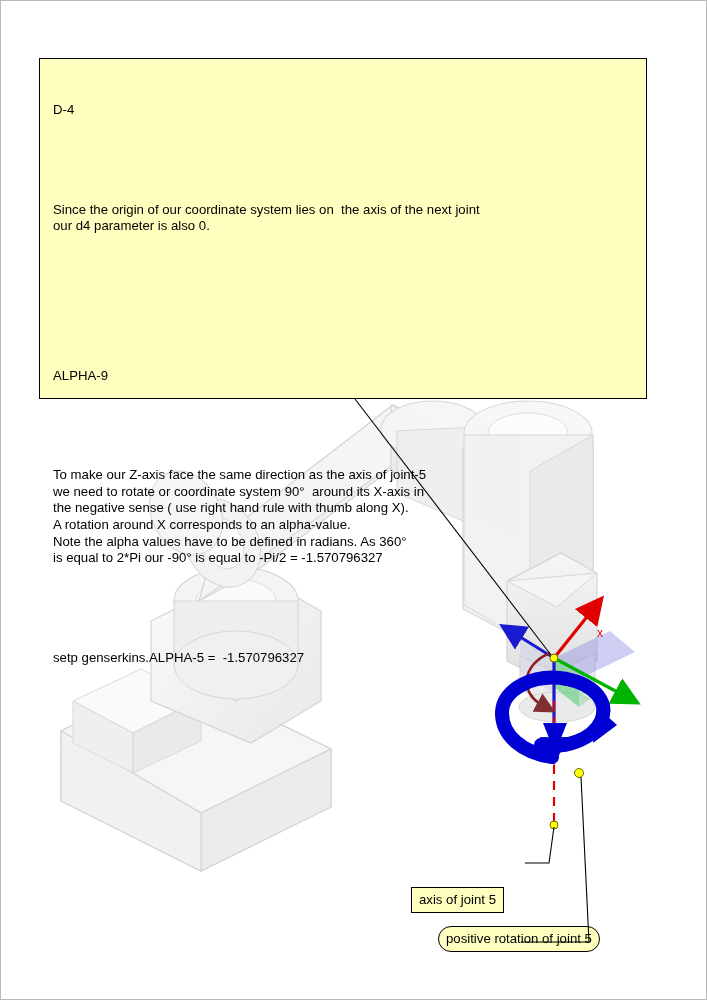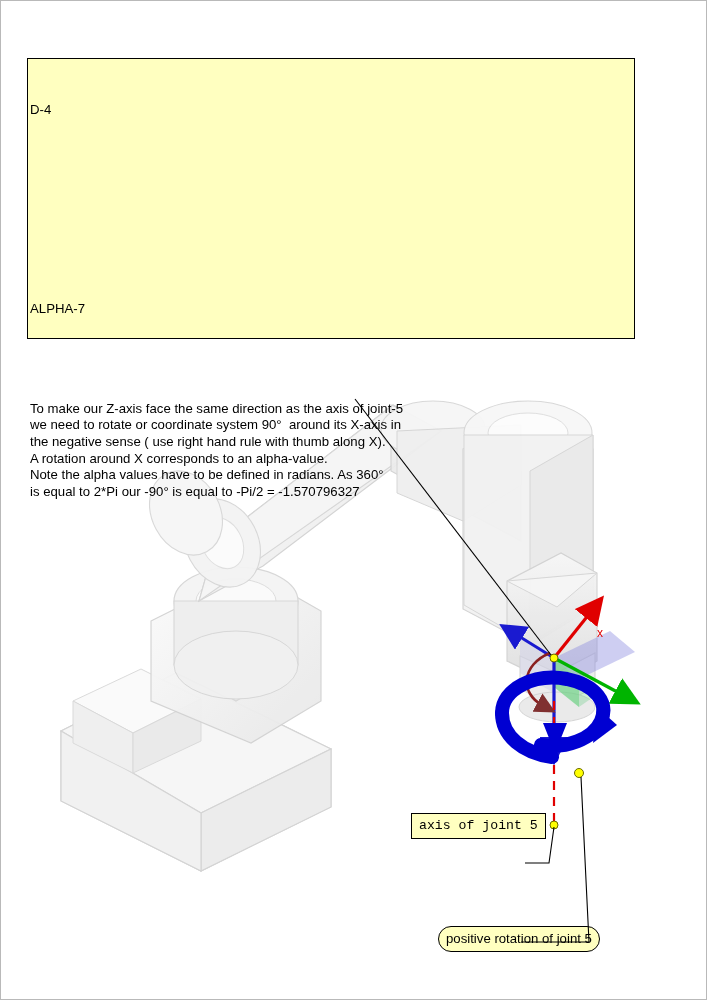--- a/index.html
+++ b/index.html
@@ -38,25 +38,25 @@
     position: absolute;
     background: #ffffc0;
     border: 1px solid #000000;
     box-sizing: border-box;
     font-size: 13.2px;
     line-height: 16.6px;
     color: #000000;
     white-space: pre-wrap;
   }
   #main-note {
-    left: 26px;
+    left: 38px;
     top: 57px;
     width: 608px;
-    height: 281px;
-    padding: 10px 9px 8px 2px;
+    height: 341px;
+    padding: 10px 9px 8px 13px;
   }
   #main-note .para {
     margin: 0;
     white-space: pre-wrap;
   }
   #main-note .spacer {
     height: 16.6px;
   }
 
   .callout-label {
@@ -65,22 +65,21 @@
     border: 1px solid #000000;
     box-sizing: border-box;
     font-size: 13.2px;
     line-height: 15px;
     color: #000000;
     padding: 4px 7px 5px 7px;
     white-space: nowrap;
   }
   #label-axis-joint5 {
     left: 410px;
-    top: 812px;
-    font-family: Liberation Mono, monospace;
+    top: 886px;
   }
   #label-positive-rotation {
     left: 437px;
     top: 925px;
     border-radius: 13px;
   }
 
   
   #overlay {
     position: absolute;
@@ -203,31 +202,34 @@
       <path d="M501,712 C501,735 522,752 551,756" fill="none" stroke="#0000d2" stroke-width="14" stroke-linecap="round"></path>
       <polygon points="596,706 616,724 592,742" fill="#0000d2"></polygon>
       <polygon points="542,722 566,722 554,752" fill="#0000d2"></polygon>
       <circle cx="578" cy="772" r="4.5" fill="#ffff00" stroke="#6a6a00" stroke-width="1"></circle>
     </g>
   </svg>
 
   <div class="note-box" id="main-note">
     <div class="para">D-4</div>
     <div class="spacer"></div>
-    <div class="spacer"></div>
-    <div class="spacer"></div>
-    <div class="para">ALPHA-7</div>
+    <div class="para">Since the origin of our coordinate system lies on  the axis of the next joint
+our d4 parameter is also 0.</div>
+    <div class="spacer"></div>
+    <div class="spacer"></div>
+    <div class="para">ALPHA-9</div>
     <div class="spacer"></div>
     <div class="para">To make our Z-axis face the same direction as the axis of joint-5
 we need to rotate or coordinate system 90°  around its X-axis in
 the negative sense ( use right hand rule with thumb along X).
 A rotation around X corresponds to an alpha-value.
 Note the alpha values have to be defined in radians. As 360°
 is equal to 2*Pi our -90° is equal to -Pi/2 = -1.570796327</div>
     <div class="spacer"></div>
+    <div class="para">setp genserkins.ALPHA-5 =  -1.570796327</div>
   </div>
 
   <div class="callout-label" id="label-axis-joint5">axis of joint 5</div>
   <div class="callout-label" id="label-positive-rotation">positive rotation of joint 5</div>
 
   <svg id="overlay" viewBox="0 0 707 1000">
     <line x1="354" y1="398" x2="550" y2="654" stroke="#000000" stroke-width="1.1"></line>
     <polyline points="524,862 548,862 553,826" fill="none" stroke="#000000" stroke-width="1.1"></polyline>
     <polyline points="520,941 588,941 580,776" fill="none" stroke="#000000" stroke-width="1.1"></polyline>
   </svg>

